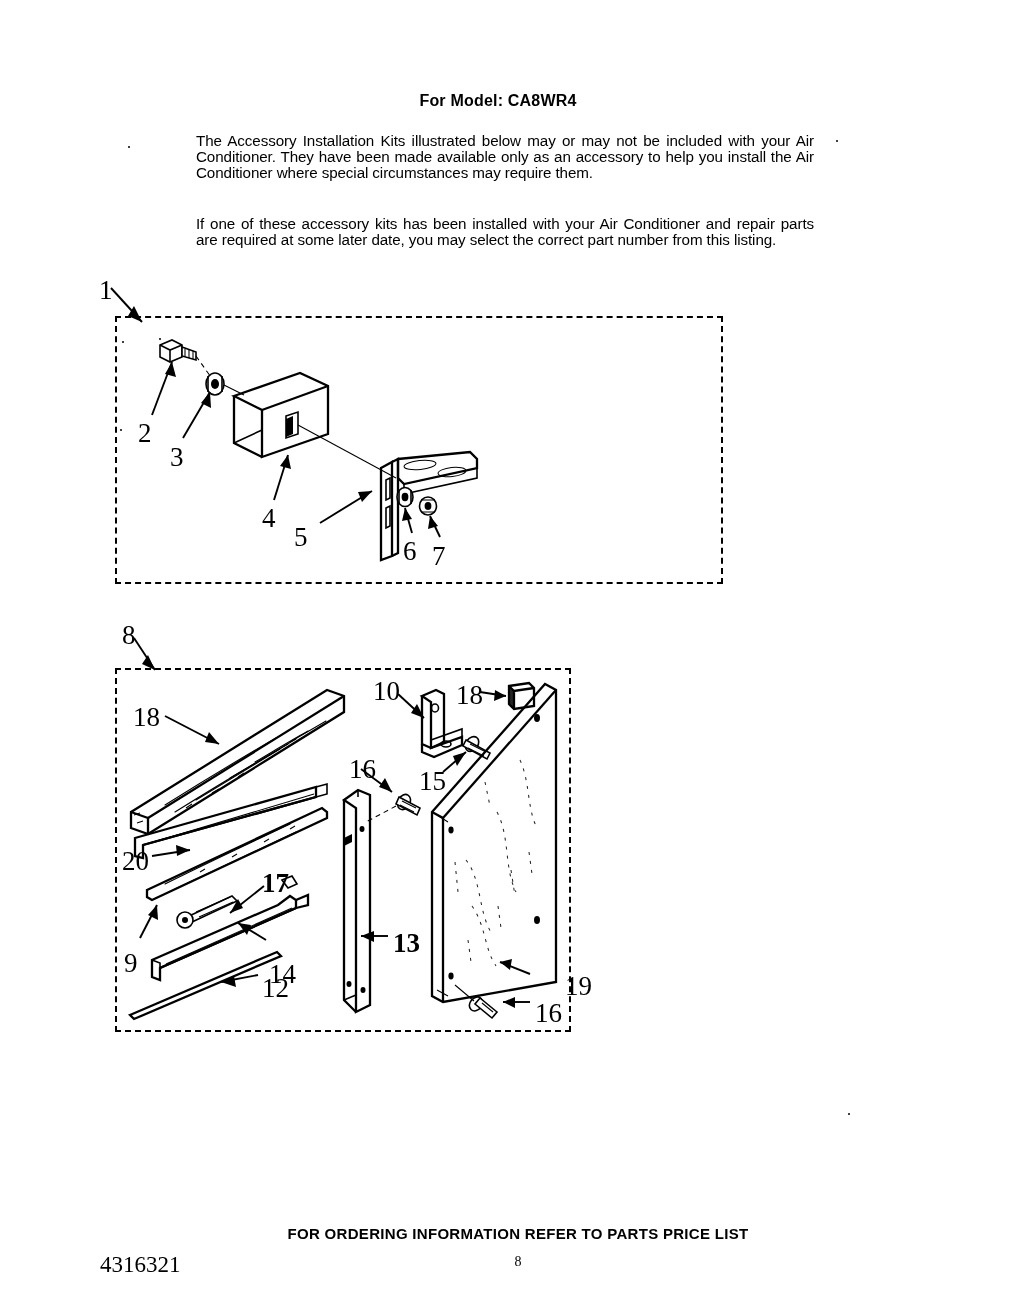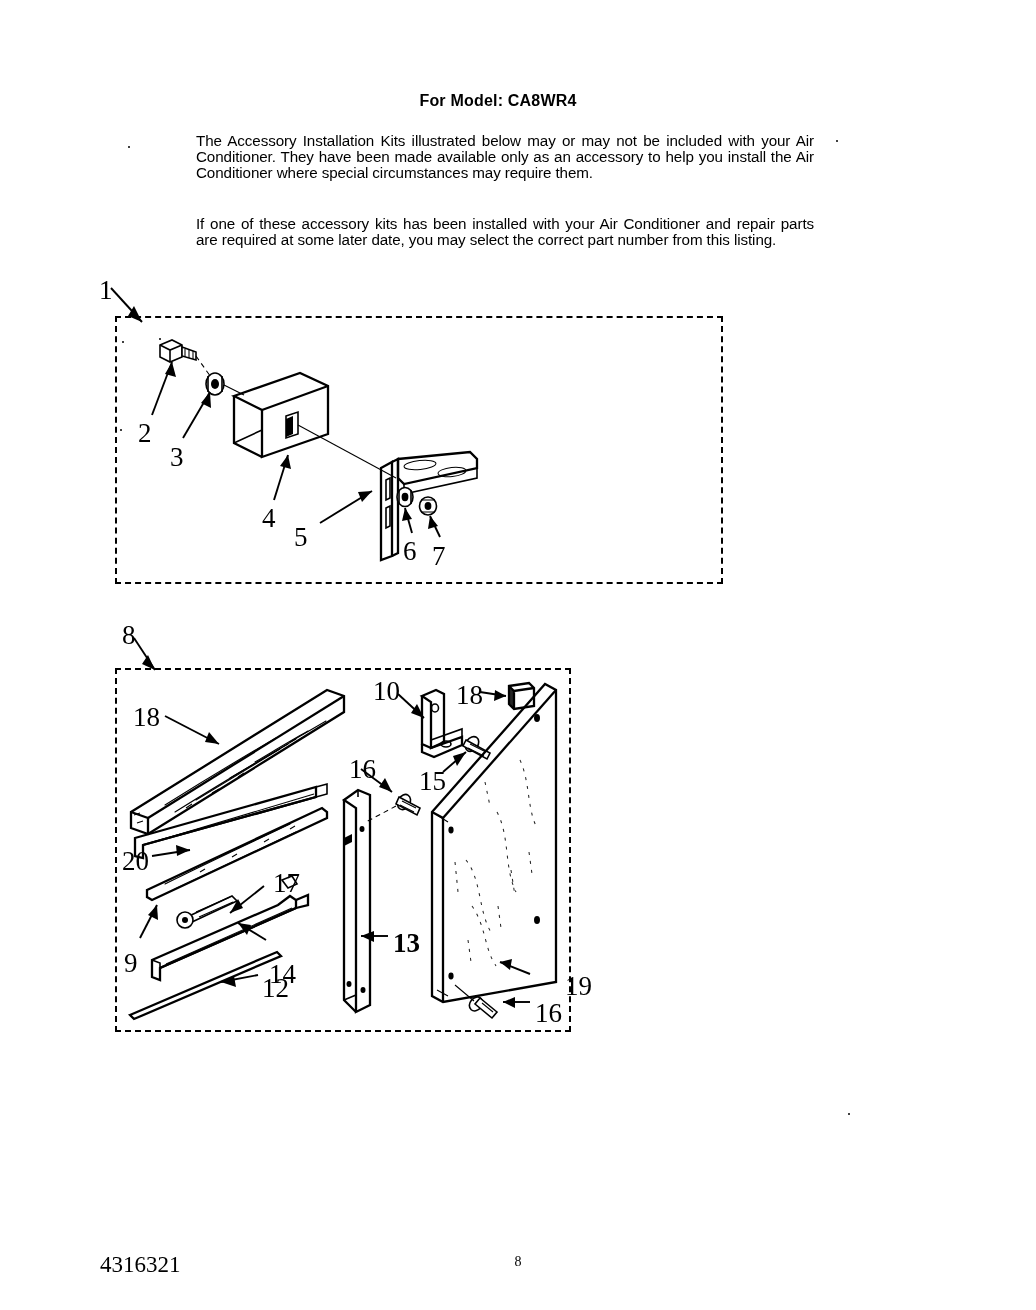--- a/index.html
+++ b/index.html
@@ -318,24 +318,25 @@
   <div class="cal" style="left:403px;top:538px;">6</div>
   <div class="cal" style="left:432px;top:543px;">7</div>
 
   <div class="cal" style="left:122px;top:622px;">8</div>
   <div class="cal" style="left:133px;top:704px;">18</div>
   <div class="cal" style="left:373px;top:678px;">10</div>
   <div class="cal" style="left:456px;top:682px;">18</div>
   <div class="cal" style="left:349px;top:756px;">16</div>
   <div class="cal" style="left:419px;top:768px;">15</div>
   <div class="cal" style="left:122px;top:848px;">20</div>
-  <div class="cal" style="left:273px;top:870px;">17</div>
+  <div class="cal" style="left:262px;top:870px;font-weight:bold;">17</div>
   <div class="cal" style="left:124px;top:950px;">9</div>
   <div class="cal" style="left:393px;top:930px;font-weight:bold;">13</div>
   <div class="cal" style="left:269px;top:961px;text-align:center;">14</div>
   <div class="cal" style="left:262px;top:975px;">12</div>
   <div class="cal" style="left:565px;top:973px;">19</div>
   <div class="cal" style="left:535px;top:1000px;">16</div>
 
+  <div id="footnote">FOR ORDERING INFORMATION REFER TO PARTS PRICE LIST</div>
   <div id="docnum">4316321</div>
   <div id="pagenum">8</div>
 
 </div>
 
 </body></html>

